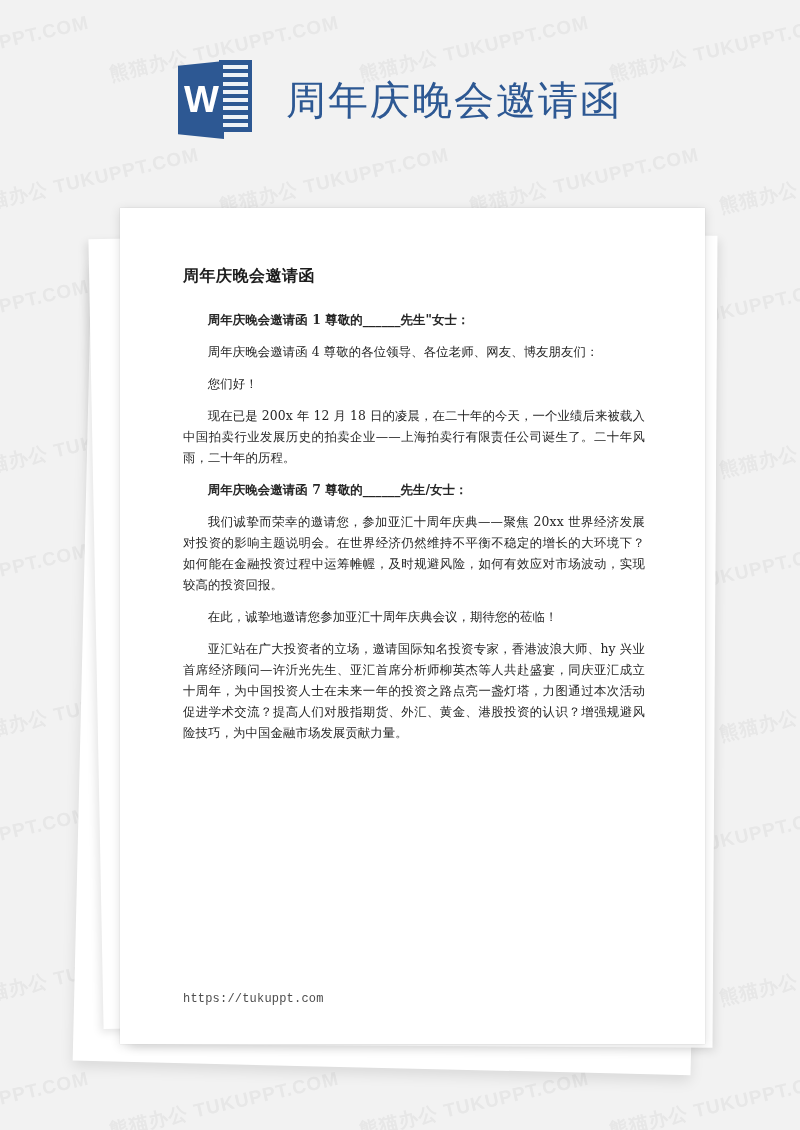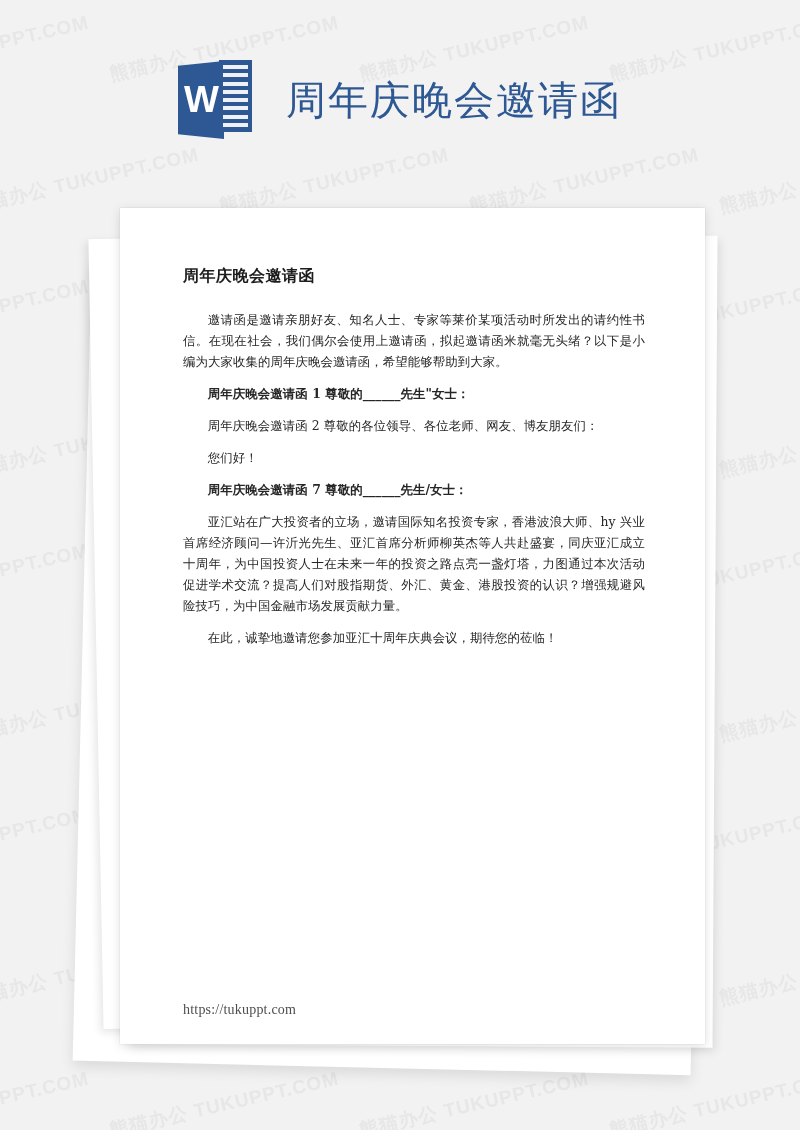--- a/index.html
+++ b/index.html
@@ -190,23 +190,23 @@
   .para.indent {
     text-indent: 2em;
   }
   .para.bold {
     font-weight: 700;
   }
 
   #footer-url {
     position: absolute;
     left: 63px;
-    bottom: 26px;
-    font-family: Liberation Serif, serif;
-    font-size: 14px;
+    bottom: 38px;
+    font-family: Liberation Mono, monospace;
+    font-size: 12px;
     color: #4d4d4d;
     letter-spacing: 0.2px;
   }
 </style>
 </head>
 <body>
 
 <div id="header">
   <div id="word-icon">
     <div class="wblock"></div>
@@ -227,27 +227,28 @@
 
 <div id="paper-stack">
   <div class="sheet-behind" id="sheet-bottom"></div>
   <div class="sheet-behind" id="sheet-right"></div>
   <div class="sheet-behind" id="sheet-left"></div>
 
   <div id="page-main">
     <div id="page-content">
       <div id="content-heading">周年庆晚会邀请函</div>
       <div id="paragraph-list">
-          <div class="para indent">邀请函是邀请亲朋好友、知名人士、专家等莱价某项活动时所发出的请约性书信。在现在社会，我们偶尔会使用上邀请函，拟起邀请函米就毫无头绪？以下是小编为大家收集的周年庆晚会邀请函，希望能够帮助到大家。</div>
           <div class="para indent bold">周年庆晚会邀请函 1 尊敬的______先生"女士：</div>
-          <div class="para indent">周年庆晚会邀请函 2 尊敬的各位领导、各位老师、网友、博友朋友们：</div>
+          <div class="para indent">周年庆晚会邀请函 4 尊敬的各位领导、各位老师、网友、博友朋友们：</div>
           <div class="para indent">您们好！</div>
+          <div class="para indent">现在已是 200x 年 12 月 18 日的凌晨，在二十年的今天，一个业绩后来被载入中国拍卖行业发展历史的拍卖企业——上海拍卖行有限责任公司诞生了。二十年风雨，二十年的历程。</div>
           <div class="para indent bold">周年庆晚会邀请函 7 尊敬的______先生/女士：</div>
+          <div class="para indent">我们诚挚而荣幸的邀请您，参加亚汇十周年庆典——聚焦 20xx 世界经济发展对投资的影响主题说明会。在世界经济仍然维持不平衡不稳定的增长的大环境下？如何能在金融投资过程中运筹帷幄，及时规避风险，如何有效应对市场波动，实现较高的投资回报。</div>
+          <div class="para indent">在此，诚挚地邀请您参加亚汇十周年庆典会议，期待您的莅临！</div>
           <div class="para indent">亚汇站在广大投资者的立场，邀请国际知名投资专家，香港波浪大师、hy 兴业首席经济顾问—许沂光先生、亚汇首席分析师柳英杰等人共赴盛宴，同庆亚汇成立十周年，为中国投资人士在未来一年的投资之路点亮一盏灯塔，力图通过本次活动促进学术交流？提高人们对股指期货、外汇、黄金、港股投资的认识？增强规避风险技巧，为中国金融市场发展贡献力量。</div>
-          <div class="para indent">在此，诚挚地邀请您参加亚汇十周年庆典会议，期待您的莅临！</div>
         </div>
     </div>
     <div id="footer-url">https://tukuppt.com</div>
   </div>
 </div>
 
 <div id="watermark-layer">
     <div class="wm" style="left: -140px; top: 62px;">熊猫办公 TUKUPPT.COM</div>
     <div class="wm" style="left: 110px; top: 62px;">熊猫办公 TUKUPPT.COM</div>
     <div class="wm" style="left: 360px; top: 62px;">熊猫办公 TUKUPPT.COM</div>

